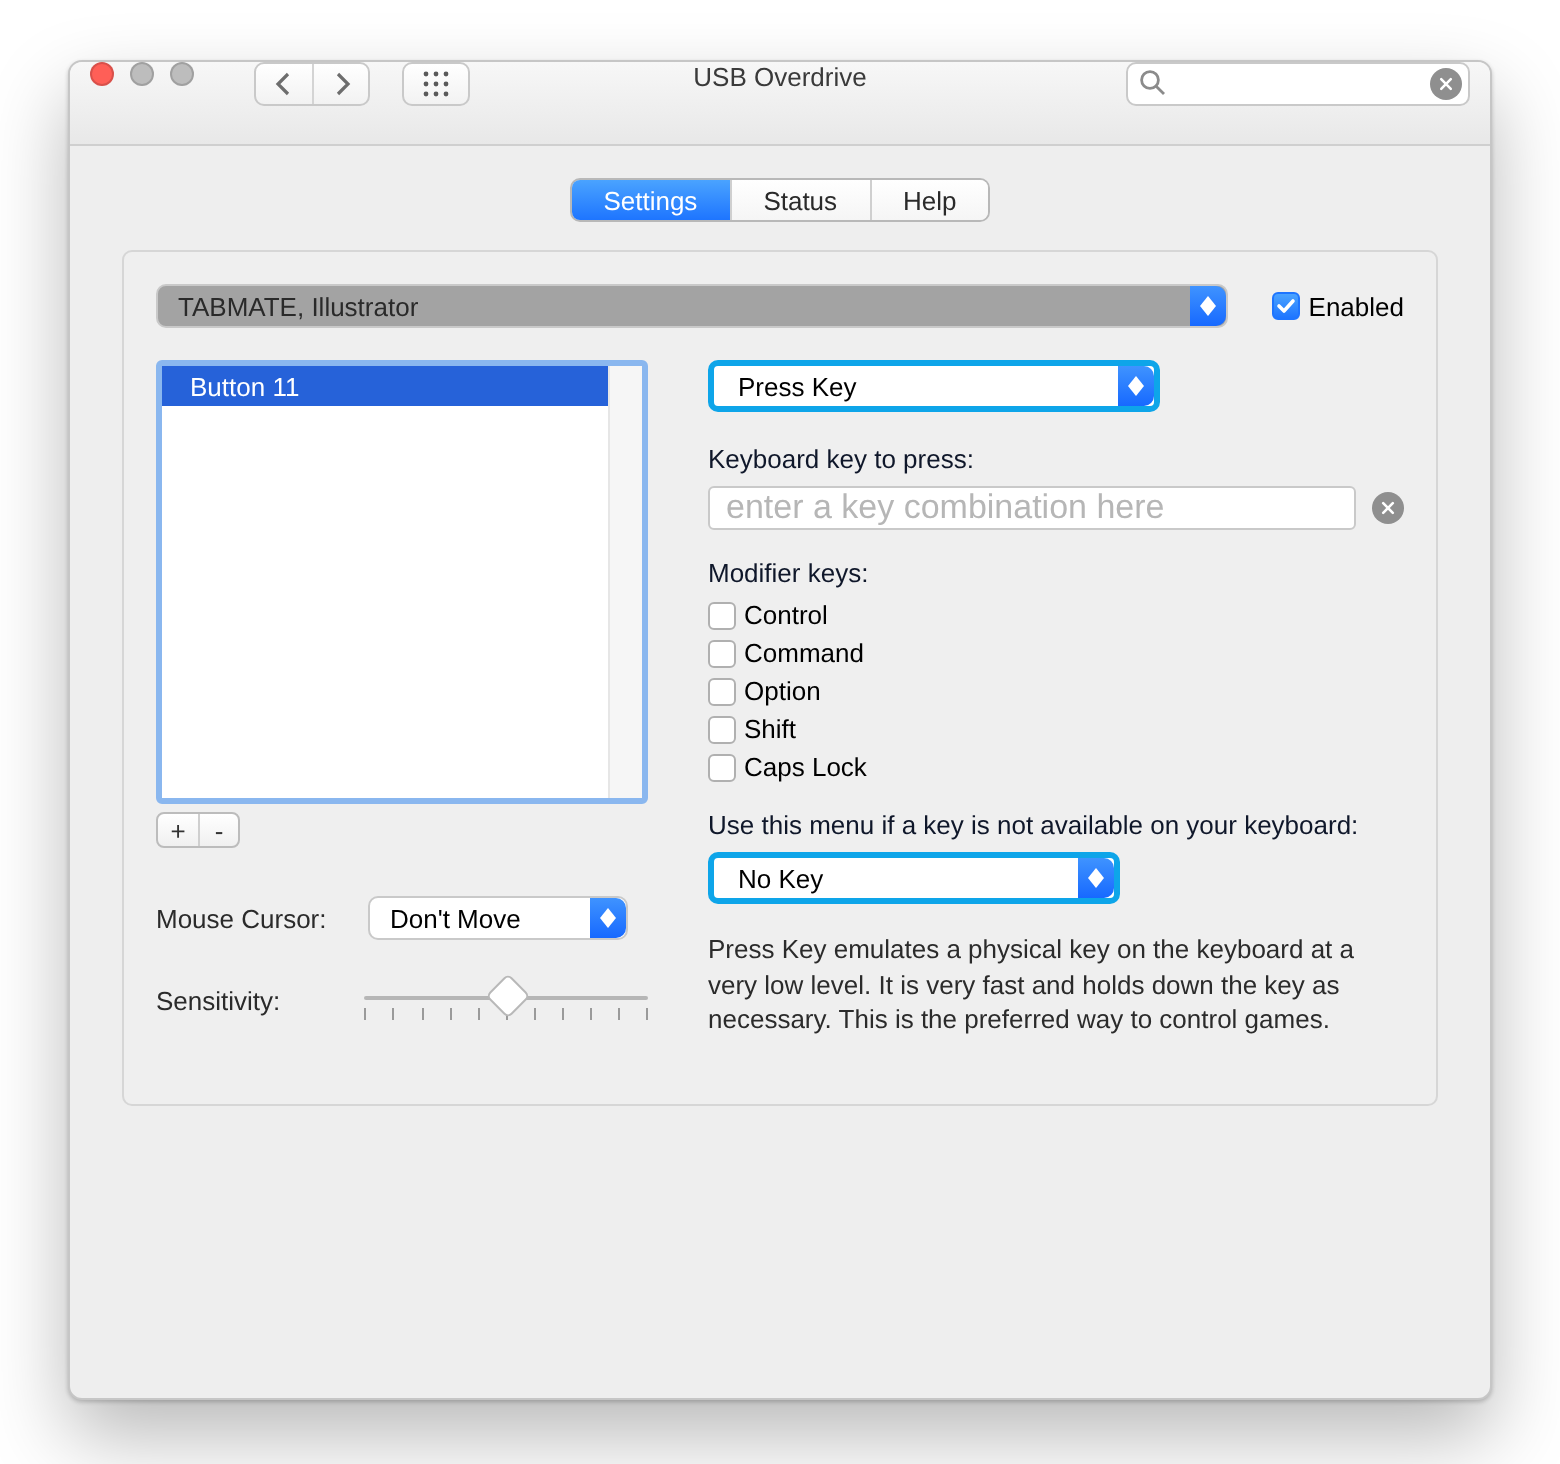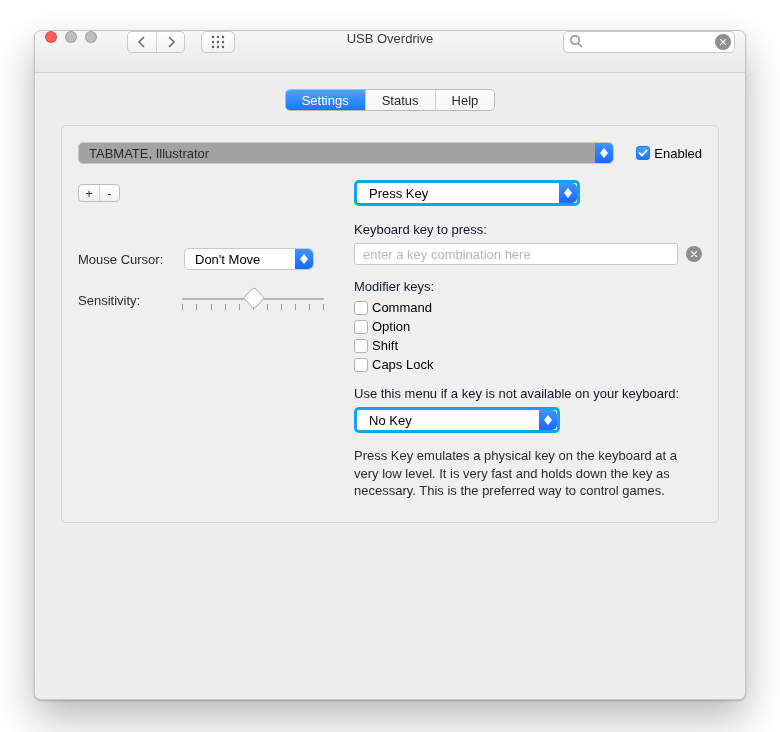--- a/index.html
+++ b/index.html
@@ -212,21 +212,21 @@
     background: linear-gradient(#ffffff,#f0f0f0);
   }
   .addrem button {
     width:20px; height:16px;
     border:none; background:none;
     font-size:13px; line-height:1;
     color:#333;
     cursor:pointer;
   }
   .addrem button + button { border-left:1px solid #cfcfcf; }
-  .left-controls { margin-top: 46px; }
+  .left-controls { margin-top: 24px; }
   .lc-row {
     display:flex; align-items:center;
     gap: 10px;
     margin-bottom: 18px;
   }
   .lc-label { width: 96px; text-align:left; color:#2b2b2b; }
   .small-popup {
     height:22px;
     border:1px solid #c9c9c9;
     border-radius:5px;
@@ -273,21 +273,21 @@
     display:flex; align-items:center; gap:8px;
   }
   .key-input input {
     flex:1;
     height:22px;
     border:1px solid #c9c9c9;
     border-radius:3px;
     padding: 0 8px;
     background:#fff;
     color:#2a2a2a;
-    font-size:13px;
+    font-size:17px;
   }
   .key-input input::placeholder { color:#b6b6b6; }
   .round-x {
     width:16px; height:16px; border-radius:50%;
     background:#8f8f8f; color:#fff;
     display:flex; align-items:center; justify-content:center;
     font-size:11px;
   }
   .modlist .check { margin-bottom:4px; }
   .help-text {
@@ -404,20 +404,23 @@
                 <path d="M1.5 5 L4 7.5 L8.5 2.5" fill="none" stroke="#fff" stroke-width="1.8" stroke-linecap="round" stroke-linejoin="round"></path>
               </svg>
           </span>
           <span>Enabled</span>
         </label>
       </div>
 
       <div class="columns">
 
         <div class="col-left">
+          <div class="listwrap">
+            <div class="list-item selected">Button 11</div>
+          </div>
           <div class="addrem">
             <button>+</button>
             <button>-</button>
           </div>
 
           <div class="left-controls">
             <div class="lc-row">
               <div class="lc-label">Mouse Cursor:</div>
               <div class="small-popup">
                 <span>Don't Move</span>
@@ -476,20 +479,24 @@
                     <path d="M2 2 L8 8 M8 2 L2 8" stroke="#fff" stroke-width="1.6" stroke-linecap="round"></path>
                   </svg>
               </div>
             </div>
           </div>
 
           <div class="rt-block modlist">
             <div class="rt-label">Modifier keys:</div>
             <label class="check">
               <span class="cbox"></span>
+              <span>Control</span>
+            </label>
+            <label class="check">
+              <span class="cbox"></span>
               <span>Command</span>
             </label>
             <label class="check">
               <span class="cbox"></span>
               <span>Option</span>
             </label>
             <label class="check">
               <span class="cbox"></span>
               <span>Shift</span>
             </label>

